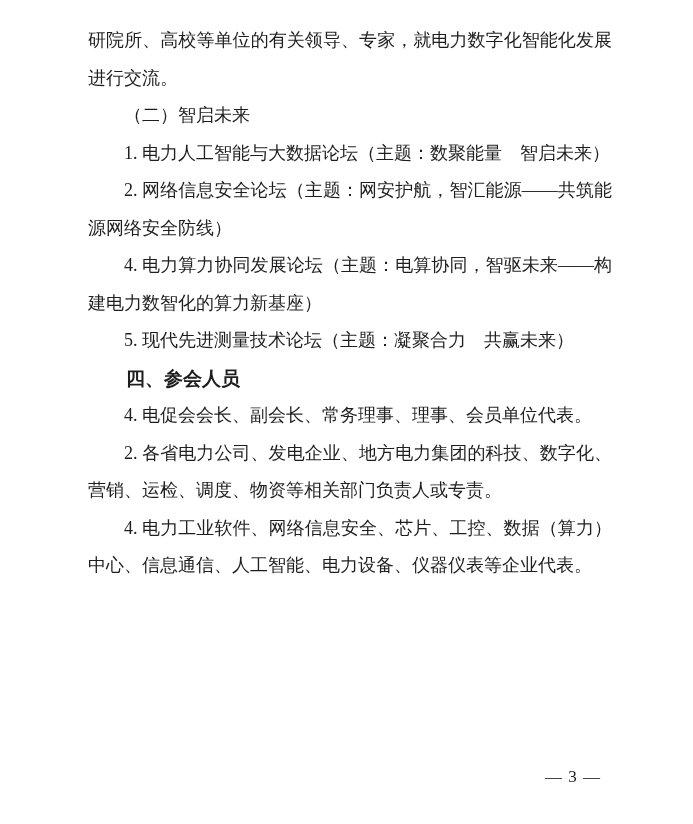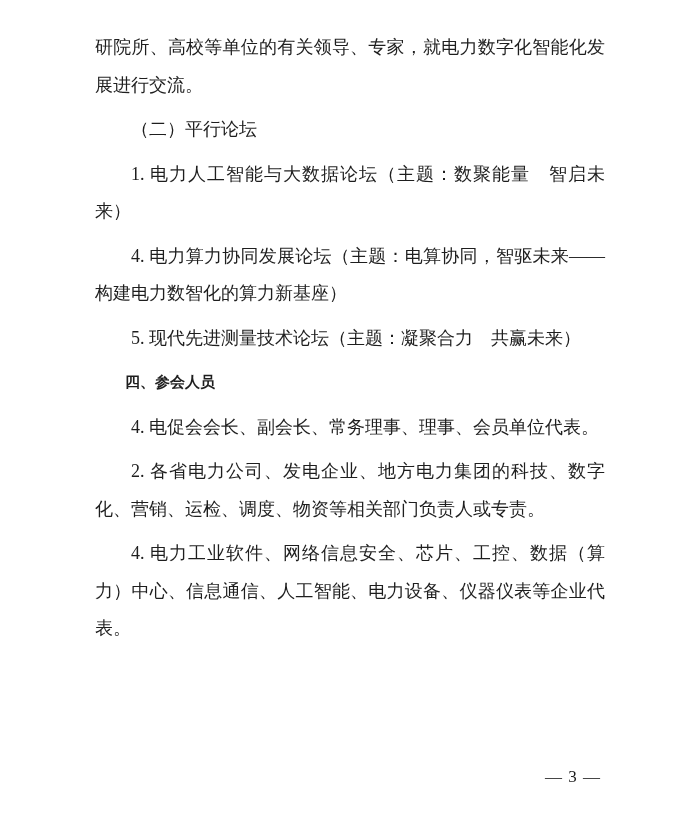--- a/index.html
+++ b/index.html
@@ -22,56 +22,57 @@
     position: absolute;
     left: 88px;
     top: 22px;
     width: 524px;
     font-size: 18px;
     line-height: 37.5px;
     text-align: justify;
     letter-spacing: 0px;
   }
   .para {
-    margin: 7px;
+    margin: 0;
     padding: 0;
   }
   .para.indent {
     text-indent: 2em;
   }
   .para.body {
     font-weight: normal;
   }
   .para.subheading {
     
     font-weight: normal;
   }
   .para.heading {
     
-    font-family: Liberation Serif, serif;
+    font-family: Liberation Sans, sans-serif;
     font-weight: bold;
-    font-size: 15px;
+    font-size: 19px;
   }
   .footer {
     position: absolute;
     top: 767px;
     right: 92px;
     font-size: 17px;
     color: #1e1e1e;
     letter-spacing: 1px;
   }
 </style>
 </head>
 <body>
 
 <div class="page">
   <div class="content">
       <p class="para body">研院所、高校等单位的有关领导、专家，就电力数字化智能化发展进行交流。</p>
-      <p class="para subheading indent">（二）平行论坛</p>
+      <p class="para subheading indent">（二）智启未来</p>
       <p class="para body indent">1. 电力人工智能与大数据论坛（主题：数聚能量　智启未来）</p>
+      <p class="para body indent">2. 网络信息安全论坛（主题：网安护航，智汇能源——共筑能源网络安全防线）</p>
       <p class="para body indent">4. 电力算力协同发展论坛（主题：电算协同，智驱未来——构建电力数智化的算力新基座）</p>
       <p class="para body indent">5. 现代先进测量技术论坛（主题：凝聚合力　共赢未来）</p>
       <p class="para heading indent">四、参会人员</p>
       <p class="para body indent">4. 电促会会长、副会长、常务理事、理事、会员单位代表。</p>
       <p class="para body indent">2. 各省电力公司、发电企业、地方电力集团的科技、数字化、营销、运检、调度、物资等相关部门负责人或专责。</p>
       <p class="para body indent">4. 电力工业软件、网络信息安全、芯片、工控、数据（算力）中心、信息通信、人工智能、电力设备、仪器仪表等企业代表。</p>
     </div>
   <div class="footer">
     <span>— 3 —</span>
   </div>

